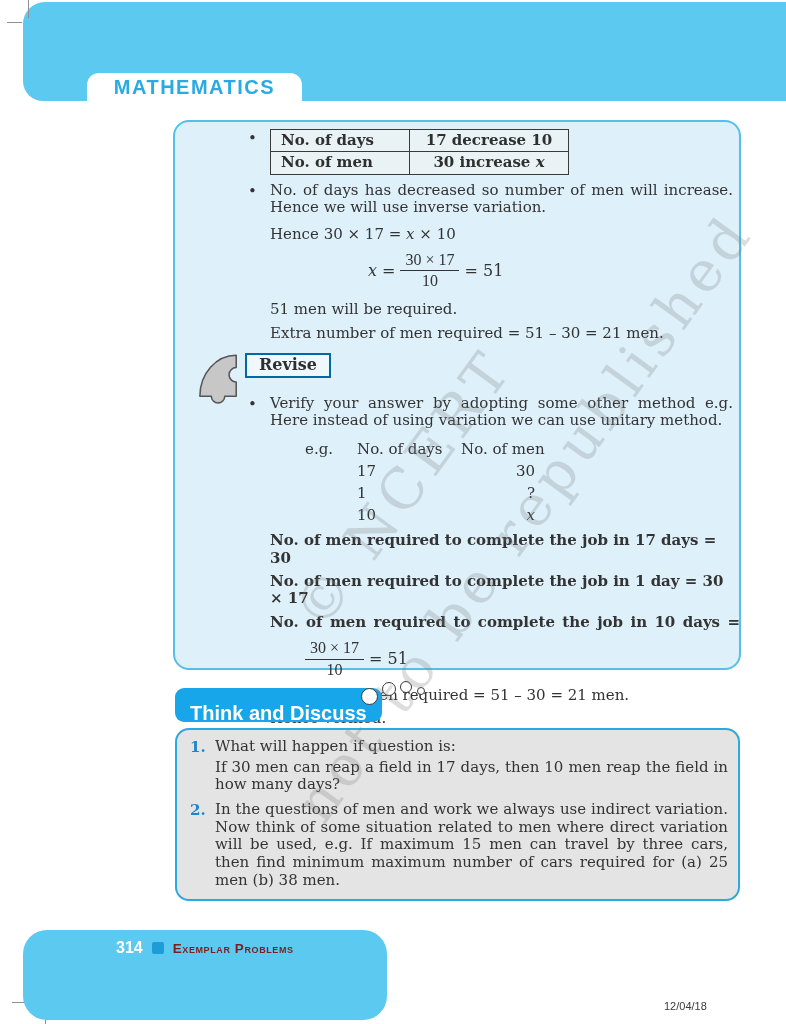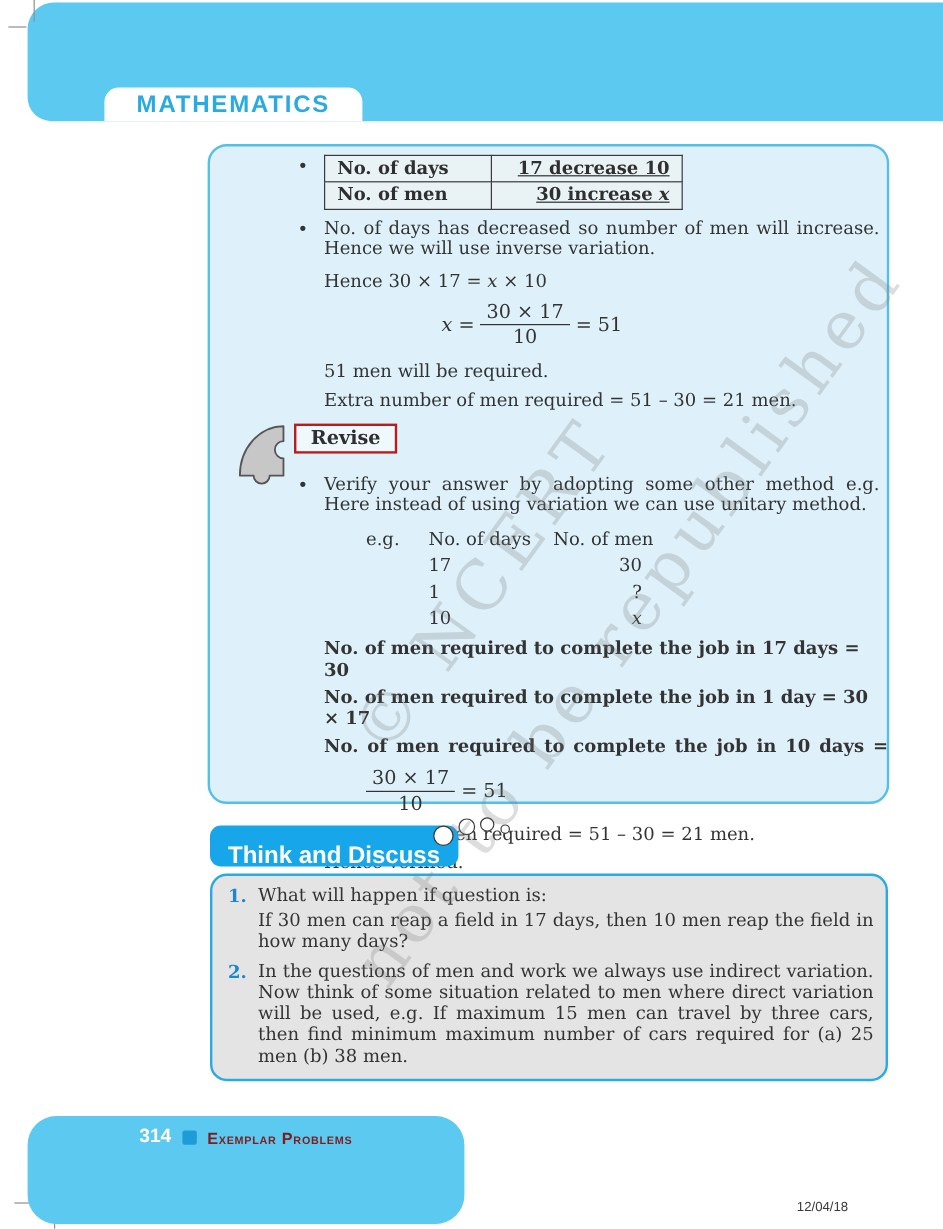--- a/index.html
+++ b/index.html
@@ -22,34 +22,34 @@
     font-family:"DejaVu Serif", serif;white-space:nowrap;}
   
   #solutionbox{position:absolute;left:173px;top:120px;width:568px;height:550px;
     background:#def0fa;border:2px solid #54c0ea;border-radius:16px;box-sizing:border-box;
     padding:7px 6px 0 0;font-size:15px;line-height:1.16;z-index:1;}
   .brow{display:flex;margin:0 0 0 73px;}
   .bullet{width:22px;flex:none;padding-top:1px;}
   table.vtab{border-collapse:collapse;font-weight:bold;font-size:15px;color:#2f2f2f;}
   .vtab td{border:1.6px solid #3a3a3a;padding:2px 10px;background:#e9f3f6;}
   .vtab td.c1{width:118px;}
-  .vtab td.c2{width:138px;text-align:right;text-decoration:underline;}
+  .vtab td.c2{width:138px;text-align:center;}
   .p1{width:470px;text-align:justify;margin:0;}
   .mt7{margin-top:7px;} .mt6{margin-top:6px;}
   .hence{margin:9px 0 0 95px;}
   .fml{display:flex;align-items:center;gap:5px;font-size:16px;}
   .f1{margin:8px 0 0 193px;}
   .f2{margin:8px 0 0 130px;}
-  .frac{text-align:center;line-height:1.15;display:inline-block;}
+  .frac{text-align:center;line-height:1.15;display:inline-block;font-family:Liberation Serif, serif;}
   .frac .num{display:block;border-bottom:1.5px solid #333;padding:0 5px 1px;}
   .frac .den{display:block;padding-top:1px;}
   .r1{margin:10px 0 0 95px;} .r2{margin:7px 0 0 95px;}
   .reviserow{position:relative;height:38px;margin-top:8px;}
   .revicon{position:absolute;left:22px;top:0;}
-  .revlabel{position:absolute;left:70px;top:2px;border:2px solid #b91c1c;background:#eef8fd;
+  .revlabel{position:absolute;left:70px;top:2px;border:2px solid #0369a1;background:#eef8fd;
     padding:1px 12px 2px;font-weight:bold;font-size:16px;color:#2f2f2f;}
   .egblock{margin:9px 0 0 130px;line-height:22px;}
   .egrow{display:flex;white-space:nowrap;}
   .egc1{width:52px;flex:none;} .egc2{width:104px;flex:none;} .egc3{width:74px;flex:none;}
   .egval{text-align:right;}
   .uline{margin:6px 0 0 95px;width:470px;font-weight:bold;}
   .stretch{text-align:justify;text-align-last:justify;}
   .extra{margin:8px 0 0 95px;} .verified{margin:6px 0 0 95px;}
   i.var{font-style:italic;}
   

